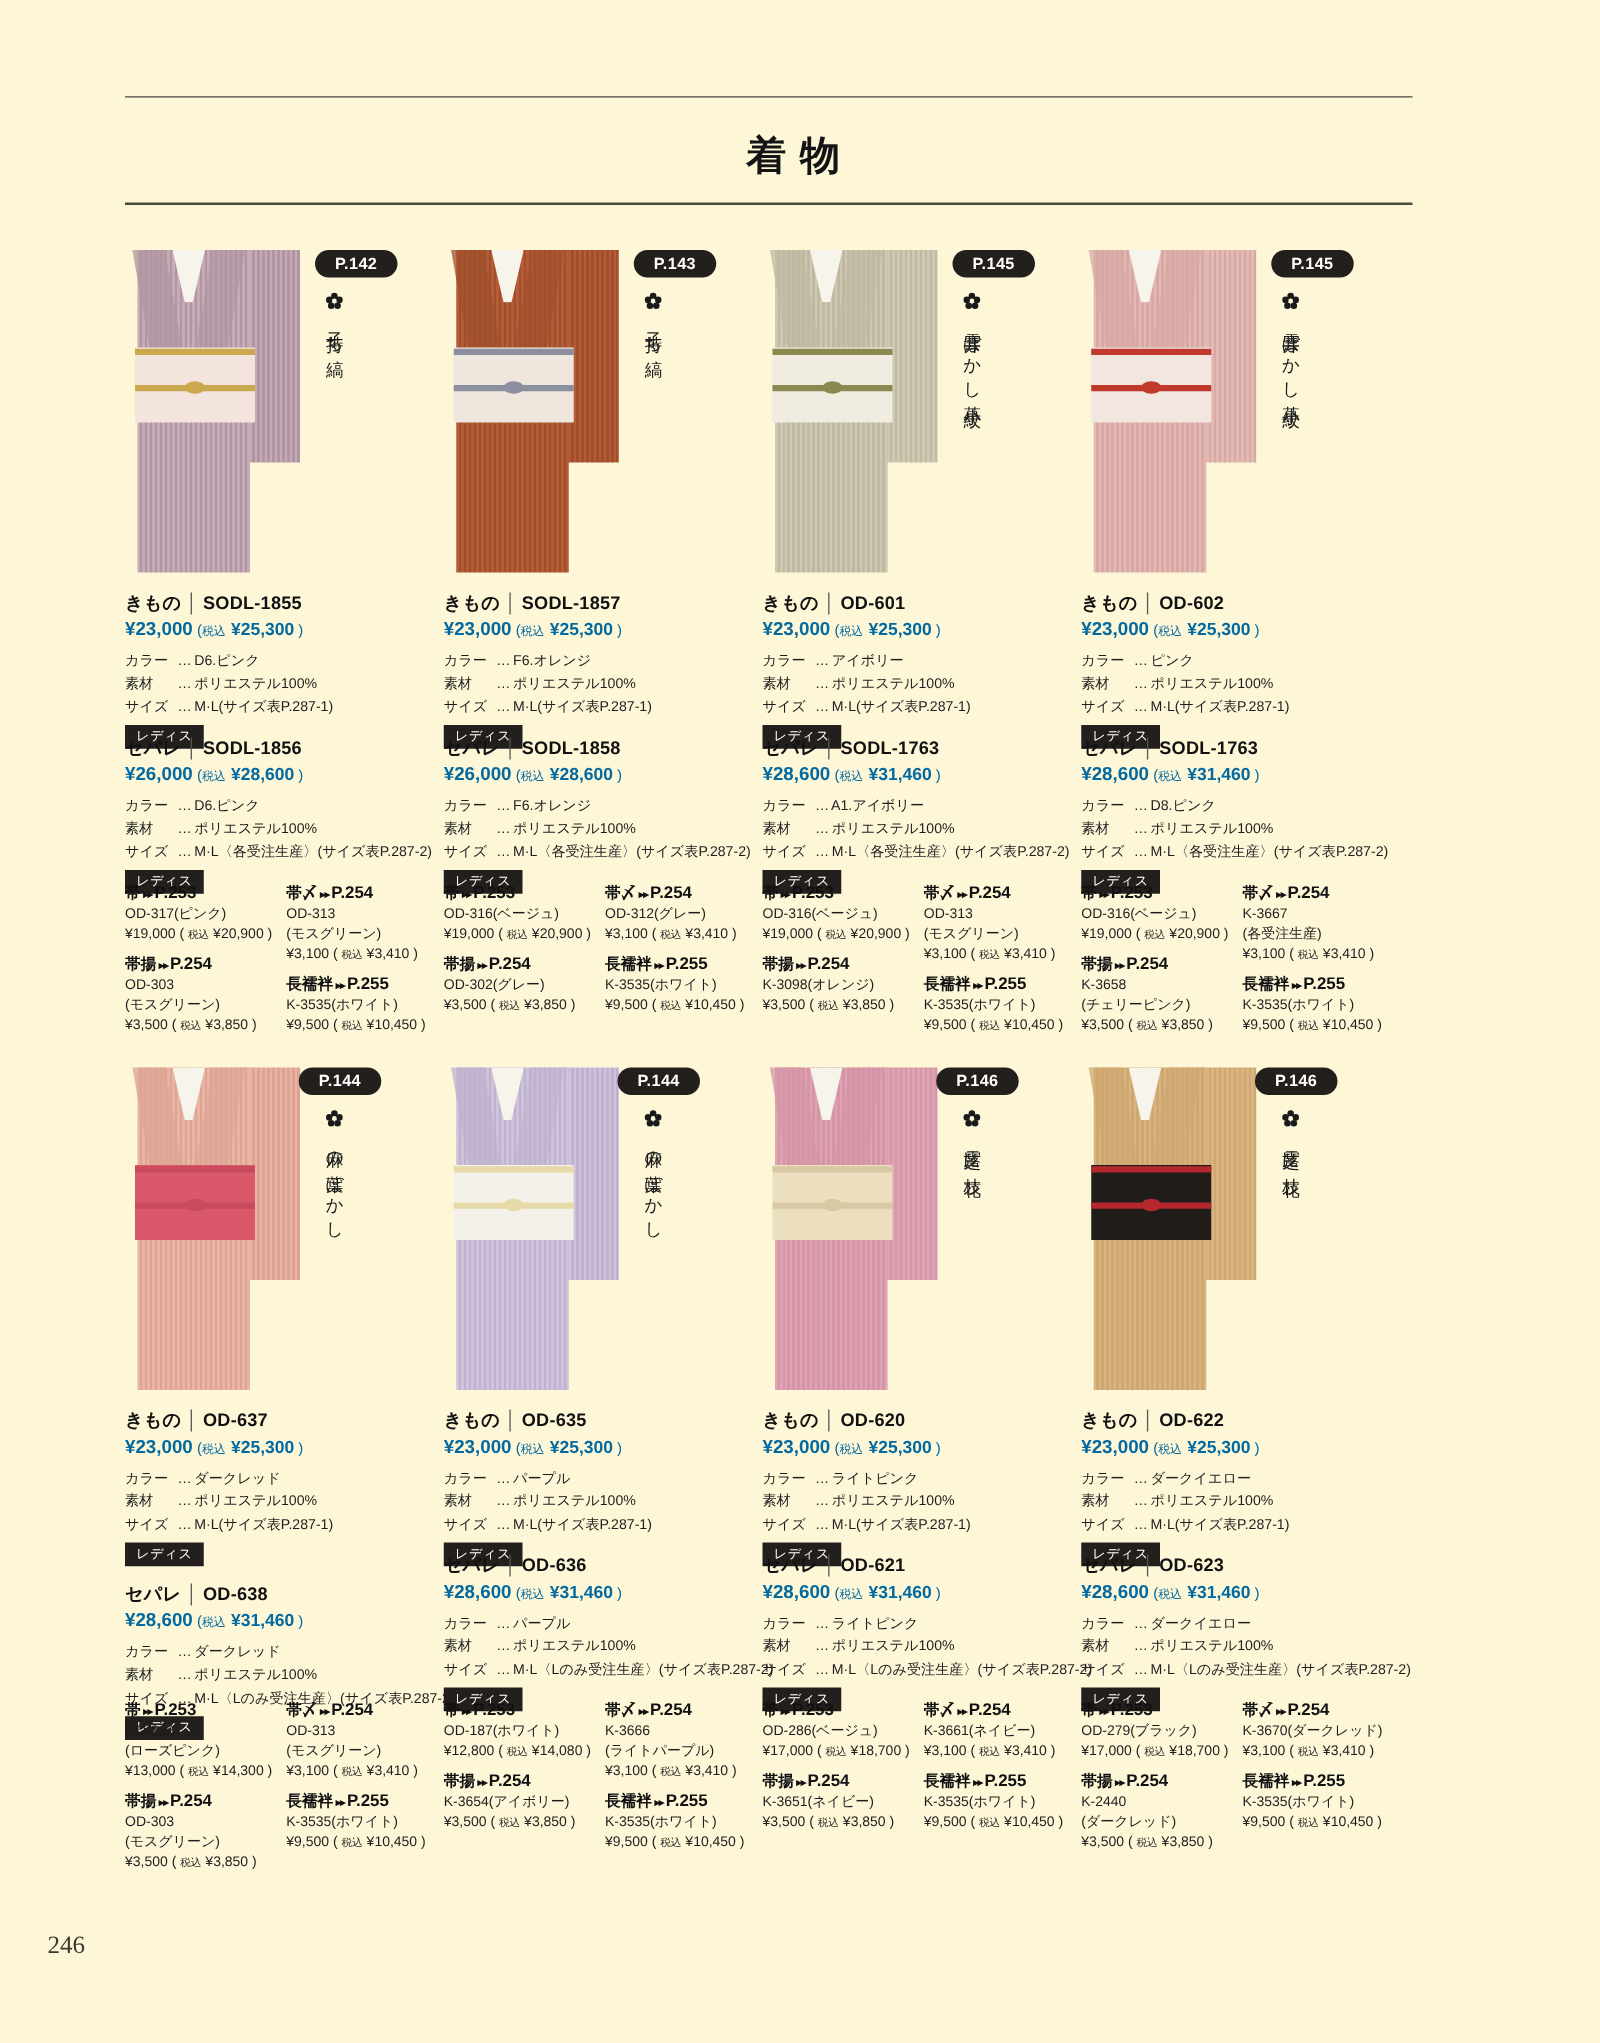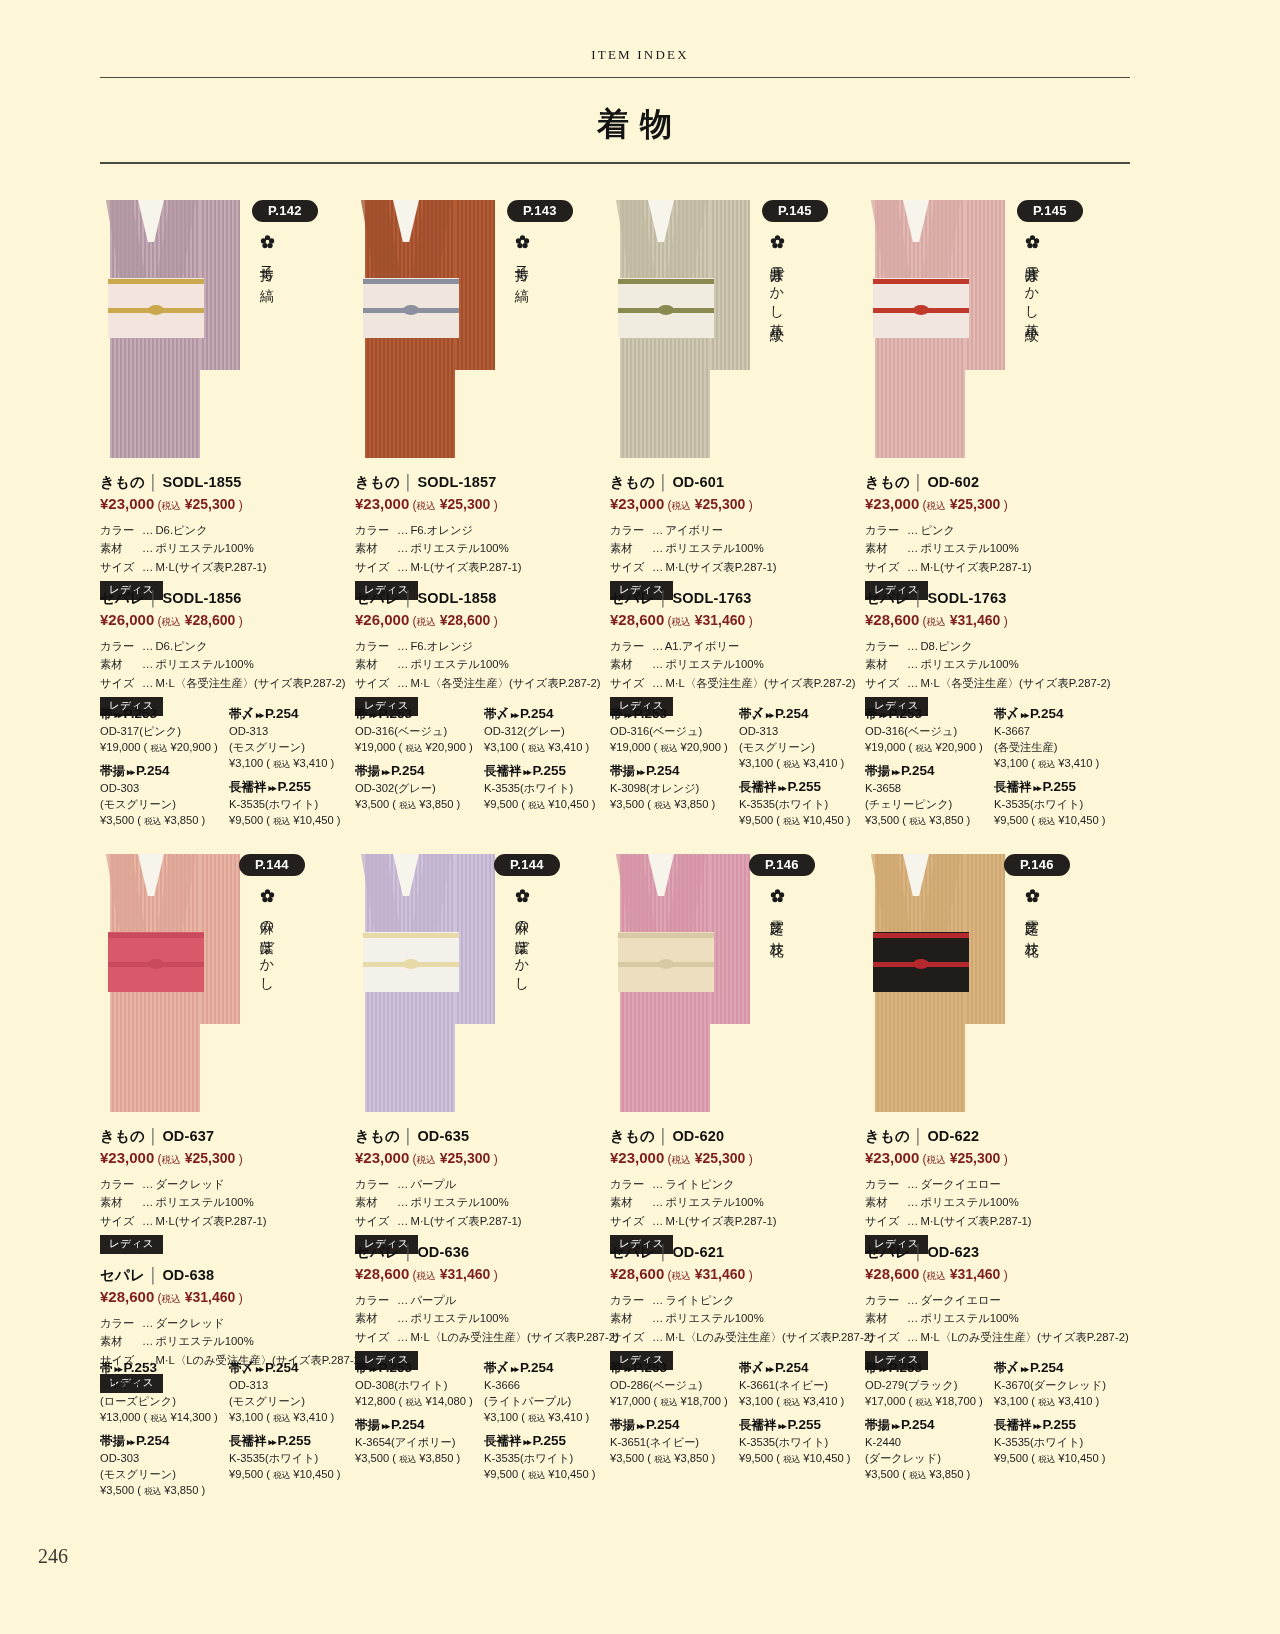--- a/index.html
+++ b/index.html
@@ -115,21 +115,21 @@
   .prod { position:absolute; left:0; width:255px; }
   .pname {
     font-family:"Liberation Sans", sans-serif;
     font-size:14.5px; font-weight:bold; letter-spacing:0.2px;
     color:#111; white-space:nowrap;
     margin-bottom:3px;
   }
   .pname .sep { font-weight:400; padding:0 4px; color:#555; }
   .pprice {
     font-family:"Liberation Sans", sans-serif;
-    font-size:15px; font-weight:bold; color:#7f1d1d;
+    font-size:15px; font-weight:bold; color:#0369a1;
     white-space:nowrap; margin-bottom:8px;
   }
   .pprice .tax { font-size:9.5px; font-weight:normal; }
   .pprice .paren { font-weight:normal; font-size:12px; }
   .pprice .incl { font-size:14px; font-weight:bold; }
   .spec {
     font-size:11.3px; color:#1d1d1d; line-height:1.62;
     white-space:nowrap;
   }
   .spec .lbl { display:inline-block; width:42px; }
@@ -157,21 +157,20 @@
   .acc-line {
     font-size:11.2px; color:#1d1d1d; line-height:1.42; white-space:nowrap;
   }
   .acc-line .tax { font-size:8.5px; }
 </style>
 </head>
 <body>
 
 <div class="page">
 
-  <div class="header-label">ITEM INDEX</div>
   <div class="rule-top"></div>
   <div class="page-title">着物</div>
   <div class="rule-bottom"></div>
 
   <div class="row row-1" id="row1">
       <div class="col c0">
         <div class="kimono-wrap">
           <div class="kimono">
             <div class="k-sleeve" style="background:repeating-linear-gradient(90deg,#c6aab5 0 2px,#b095a2 2px 4px);"></div>
             <div class="k-body" style="background:repeating-linear-gradient(90deg,#c6aab5 0 2px,#b095a2 2px 4px);"></div>
@@ -528,21 +527,21 @@
           </div><span class="badge">レディス</span></div>
         <div class="prod" style="top:403px;"><div class="pname"><span>セパレ</span><span class="sep">│</span><span>OD-636</span></div><div class="pprice"><span>¥28,600</span><span class="paren"> (</span><span class="tax">税込</span> <span class="incl">¥31,460</span><span class="paren"> )</span></div><div class="spec">
             <div><span class="lbl">カラー</span><span class="dots">…</span> <span>パープル</span></div>
             <div><span class="lbl">素材</span><span class="dots">…</span> <span>ポリエステル100%</span></div>
             <div><span class="lbl">サイズ</span><span class="dots">…</span> <span>M·L〈Lのみ受注生産〉(サイズ表P.287-2)</span></div>
           </div><span class="badge">レディス</span></div>
         <div class="acc" style="top:520px;">
           <div class="acc-col acc-left">
             <div class="acc-item">
               <div class="acc-head"><span class="jp">帯</span><span class="arrow">▸▸</span><span>P.253</span></div>
-              <div class="acc-line">OD-308(ホワイト)</div>
+              <div class="acc-line">OD-187(ホワイト)</div>
               <div class="acc-line">¥12,800 ( <span class="tax">税込</span> ¥14,080 )</div>
             </div>
             <div class="acc-item">
               <div class="acc-head"><span class="jp">帯揚</span><span class="arrow">▸▸</span><span>P.254</span></div>
               <div class="acc-line">K-3654(アイボリー)</div>
               <div class="acc-line">¥3,500 ( <span class="tax">税込</span> ¥3,850 )</div>
             </div>
           </div>
           <div class="acc-col acc-right">
             <div class="acc-item">

